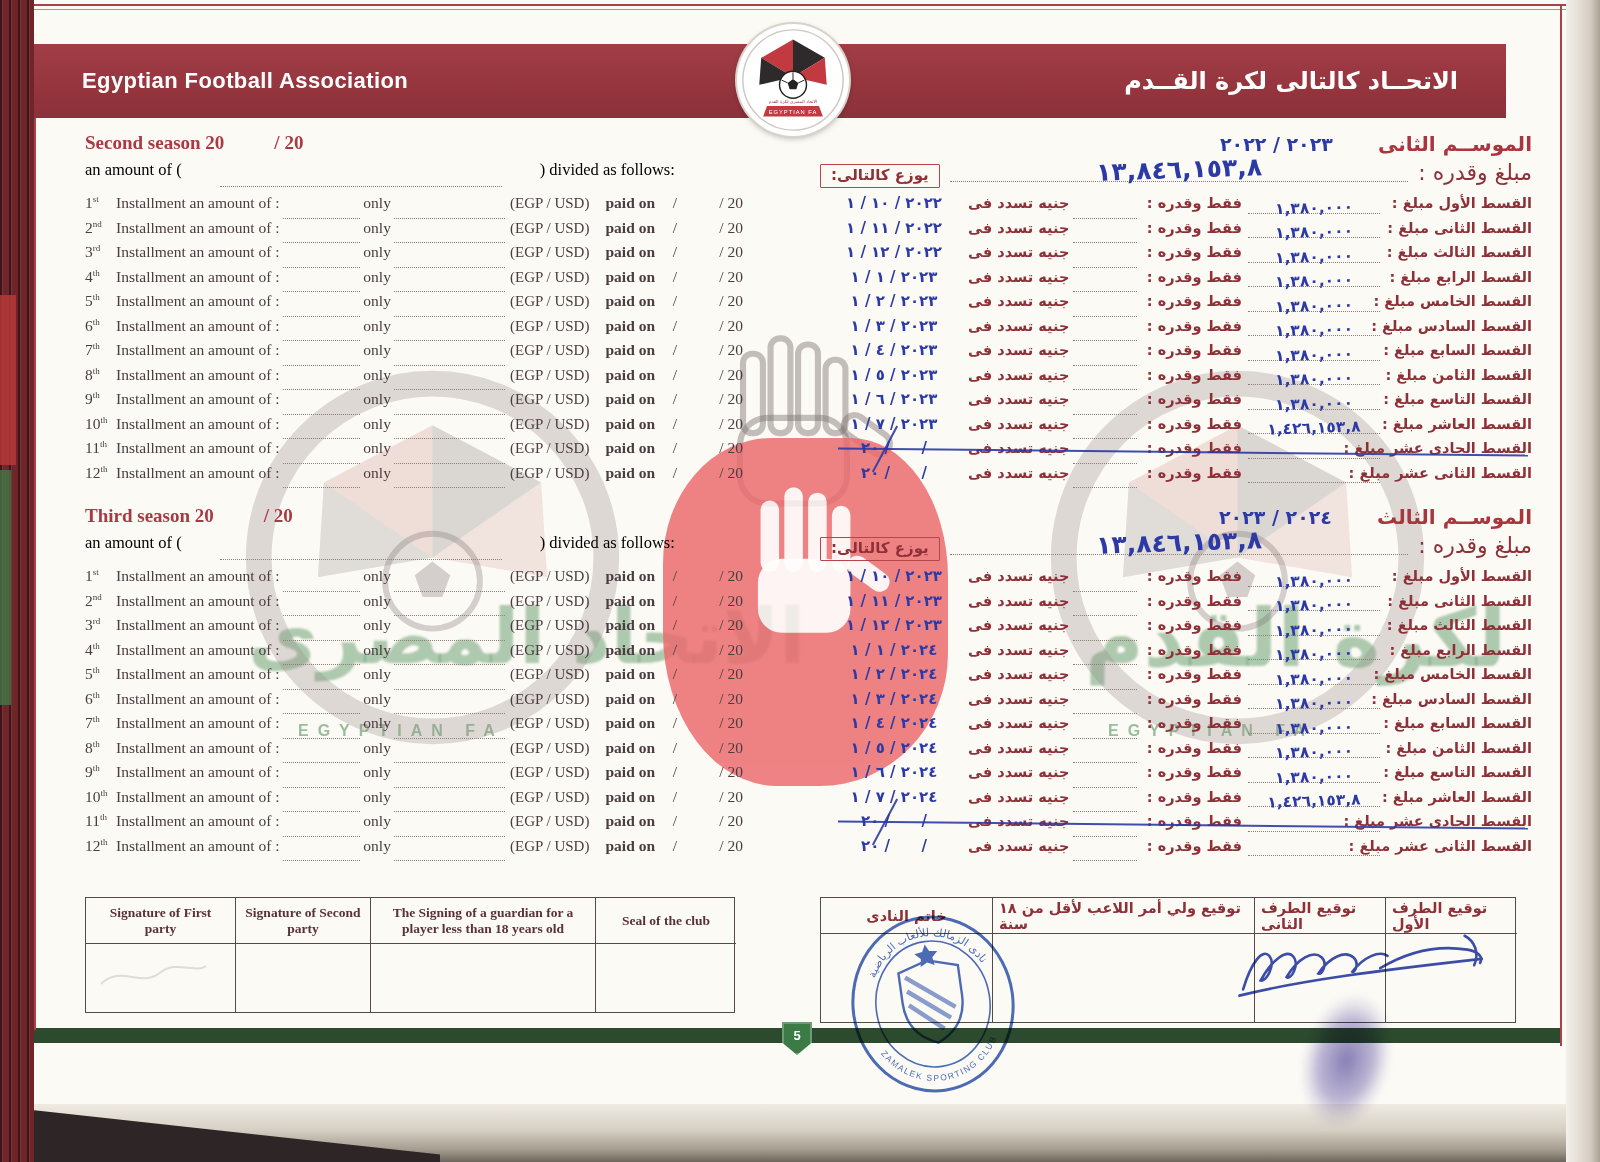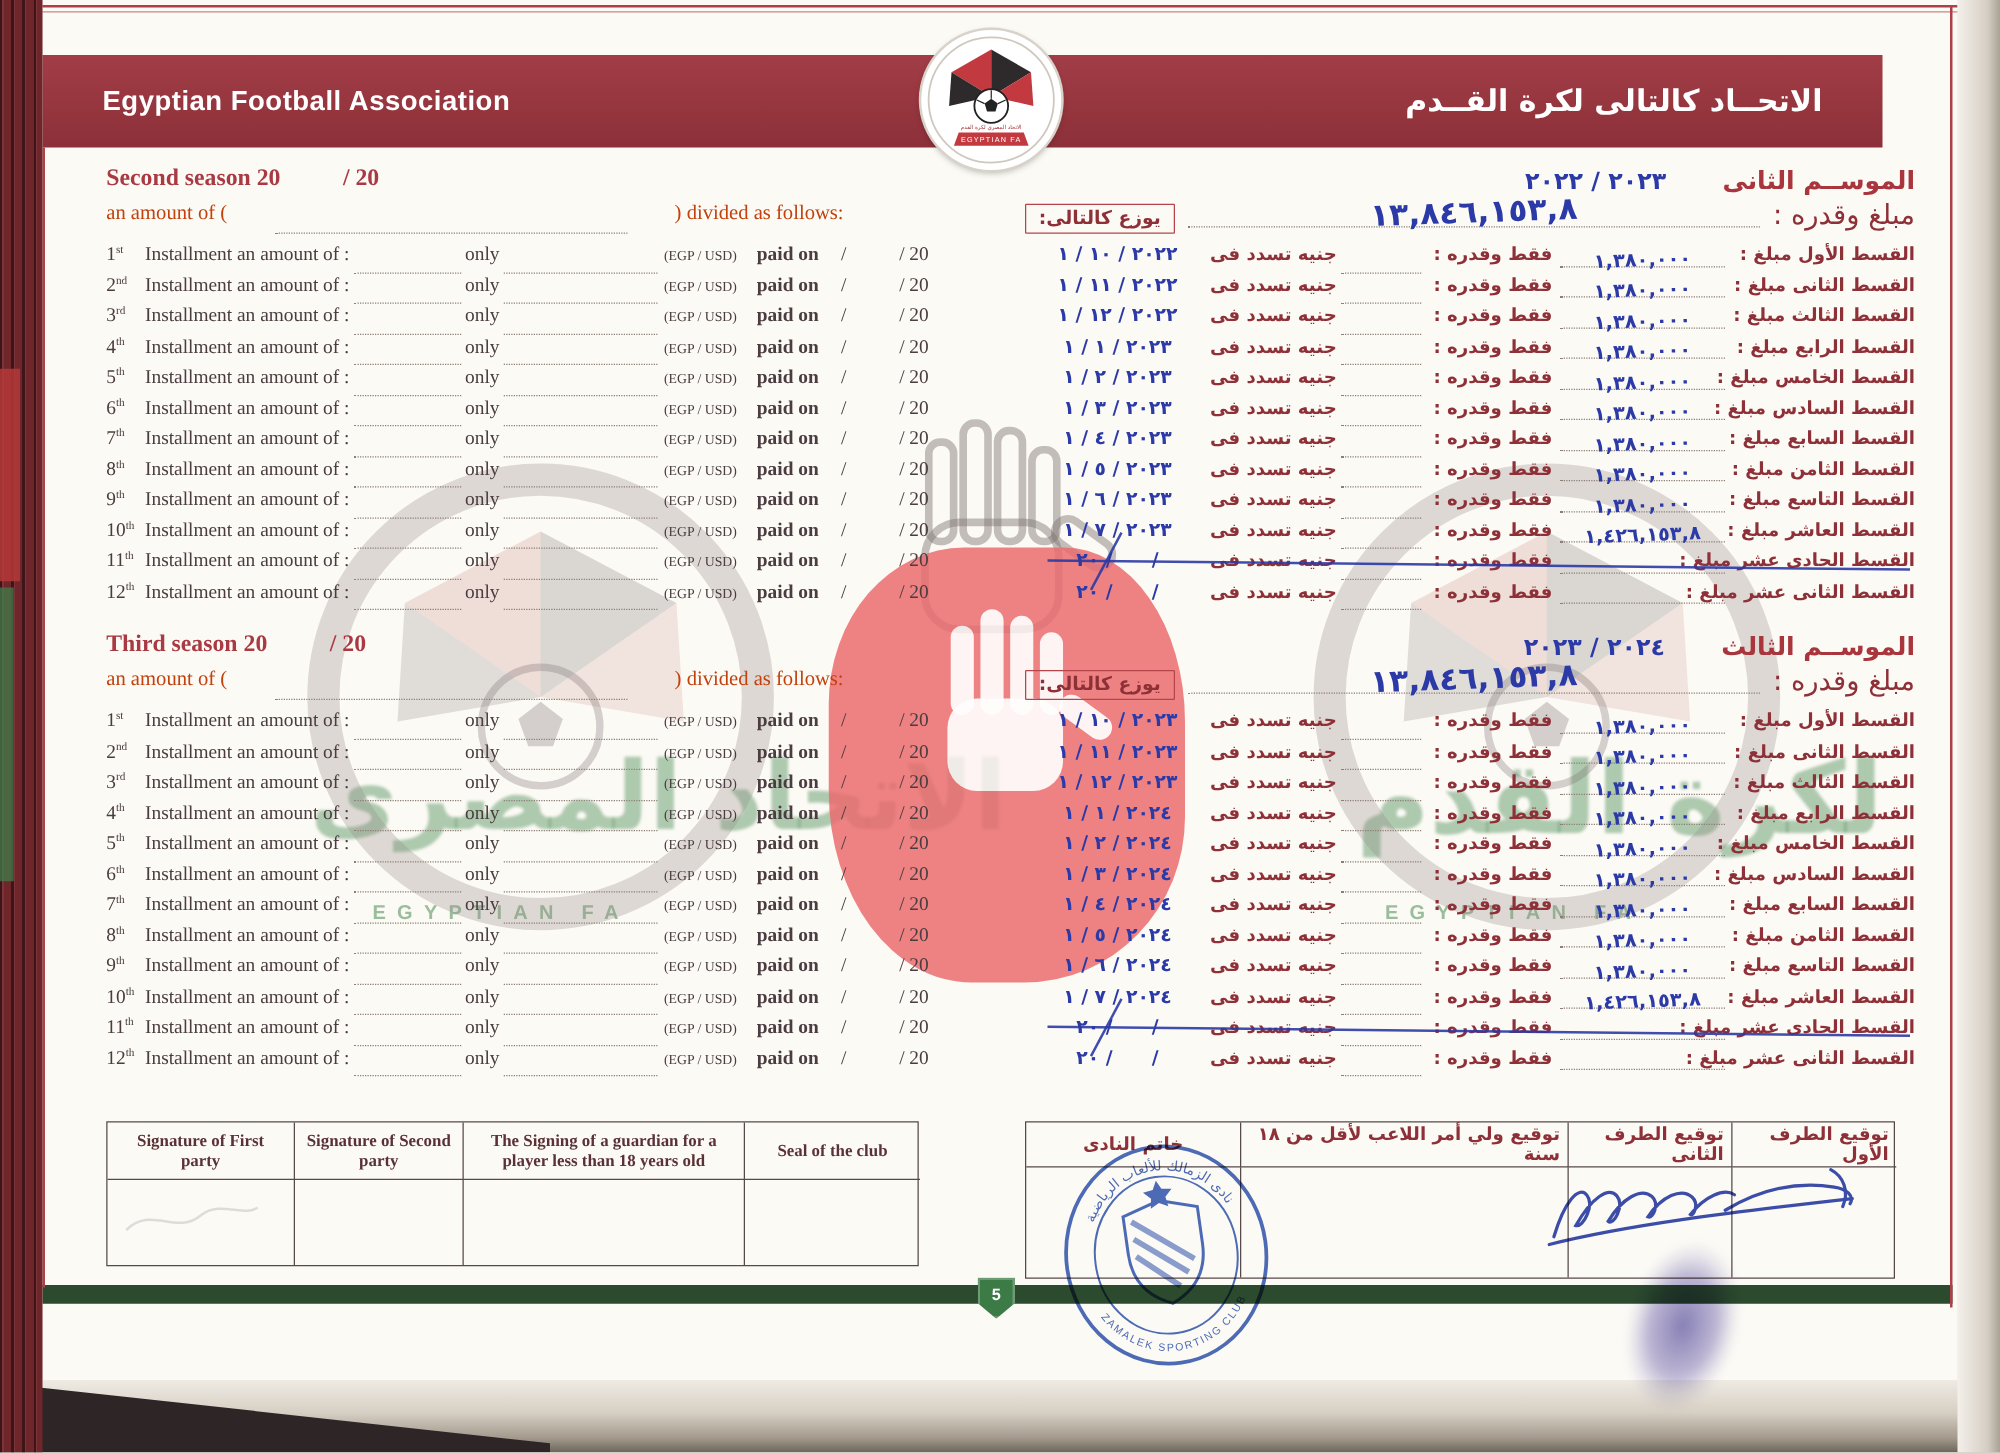--- a/index.html
+++ b/index.html
@@ -36,28 +36,28 @@
   .wmtxt{position:absolute;font-family:"DejaVu Sans",sans-serif;font-weight:bold;color:rgba(56,128,68,.40);filter:blur(1.3px);white-space:nowrap;}
   .wmen{position:absolute;font-family:"Liberation Sans",sans-serif;font-weight:bold;font-size:16px;letter-spacing:9px;color:rgba(56,128,68,.5);filter:blur(.6px);}
   .blob{position:absolute;left:663px;top:438px;width:285px;height:348px;background:#ec686b;opacity:.82;
     border-radius:38% 34% 45% 40%/36% 40% 38% 44%;z-index:1;display:flex;justify-content:center;}
 
   
   .en-sec{position:absolute;left:85px;width:658px;color:#4a3c40;z-index:2;}
   #en-s2{top:132px;} #en-s3{top:505px;}
   .en-head{color:#a93a43;font-size:19px;font-weight:bold;display:flex;align-items:baseline;height:28px;}
   .en-head .yrs{margin-left:50px;}
-  .en-amount{color:#c2410c;font-size:16.5px;display:flex;align-items:baseline;height:27px;margin-bottom:7px;gap:34px;}
+  .en-amount{color:#000000;font-size:16.5px;display:flex;align-items:baseline;height:27px;margin-bottom:7px;gap:34px;}
   .en-amount .dt{flex:0 0 282px;margin:0 4px;}
   .dt{border-bottom:1.2px dotted #8d7f76;align-self:flex-end;height:1px;margin-bottom:5px;}
   .en-row{display:flex;align-items:baseline;height:24.5px;font-size:15.5px;white-space:nowrap;}
   .ord{width:31px;} .ord sup{font-size:9px;}
   .en-row .d1{flex:1.05;margin:0 3px;}
   .en-row .d2{flex:1.5;margin:0 3px;}
-  .egp{font-size:11px;padding:0 2px;}
+  .egp{font-size:15px;padding:0 2px;}
   .paid{font-weight:bold;margin-left:14px;}
   .sl{width:40px;text-align:center;}
   .sl2{width:48px;text-align:right;}
 
   
   .ar-sec{position:absolute;left:820px;width:712px;direction:rtl;font-family:"DejaVu Sans",sans-serif;color:#8e3038;z-index:2;}
   #ar-s2{top:132px;} #ar-s3{top:505px;}
   .ar-head{display:flex;align-items:baseline;height:28px;}
   .ar-head b{font-size:20px;color:#a9353d;}
   .ar-head .yrs{margin-right:45px;direction:ltr;}
@@ -82,21 +82,21 @@
   .sig-en{position:absolute;left:85px;top:897px;width:650px;height:116px;display:grid;
     grid-template-columns:150px 135px 225px 140px;grid-template-rows:46px 1fr;border:1.3px solid #55494a;z-index:2;}
   .sig-en .hc{display:flex;align-items:center;justify-content:center;text-align:center;font-weight:bold;font-size:13.5px;
     color:#5a3136;padding:2px 8px;line-height:1.15;border-bottom:1.3px solid #55494a;border-right:1.3px solid #55494a;}
   .sig-en .hc:nth-child(4){border-right:none;}
   .sig-en .bc{border-right:1.3px solid #55494a;}
   .sig-en .bc:nth-child(8){border-right:none;}
   .sig-ar{position:absolute;left:820px;top:897px;width:696px;height:126px;display:grid;
     grid-template-columns:172px 262px 131px 131px;grid-template-rows:36px 1fr;border:1.3px solid #55494a;
     font-family:"DejaVu Sans",sans-serif;z-index:2;}
-  .sig-ar .hc{display:flex;align-items:center;justify-content:center;text-align:right;font-weight:bold;font-size:14.5px;
+  .sig-ar .hc{display:flex;align-items:center;justify-content:center;text-align:left;font-weight:bold;font-size:14.5px;
     color:#8e3038;padding:2px 6px;border-bottom:1.3px solid #55494a;border-right:1.3px solid #55494a;direction:rtl;}
   .sig-ar .hc:nth-child(4){border-right:none;}
   .sig-ar .bc{border-right:1.3px solid #55494a;}
   .sig-ar .bc:nth-child(8){border-right:none;}
 
   
   .gband{position:absolute;left:34px;top:1028px;width:1528px;height:15px;background:#2b4a2e;z-index:3;}
   .pent{position:absolute;left:782px;top:1022px;width:30px;height:33px;background:#3c7a46;z-index:4;
     clip-path:polygon(0 0,100% 0,100% 62%,50% 100%,0 62%);display:flex;align-items:flex-start;justify-content:center;
     color:#fff;font-family:"Liberation Sans",sans-serif;font-size:13px;font-weight:bold;padding-top:6px;

